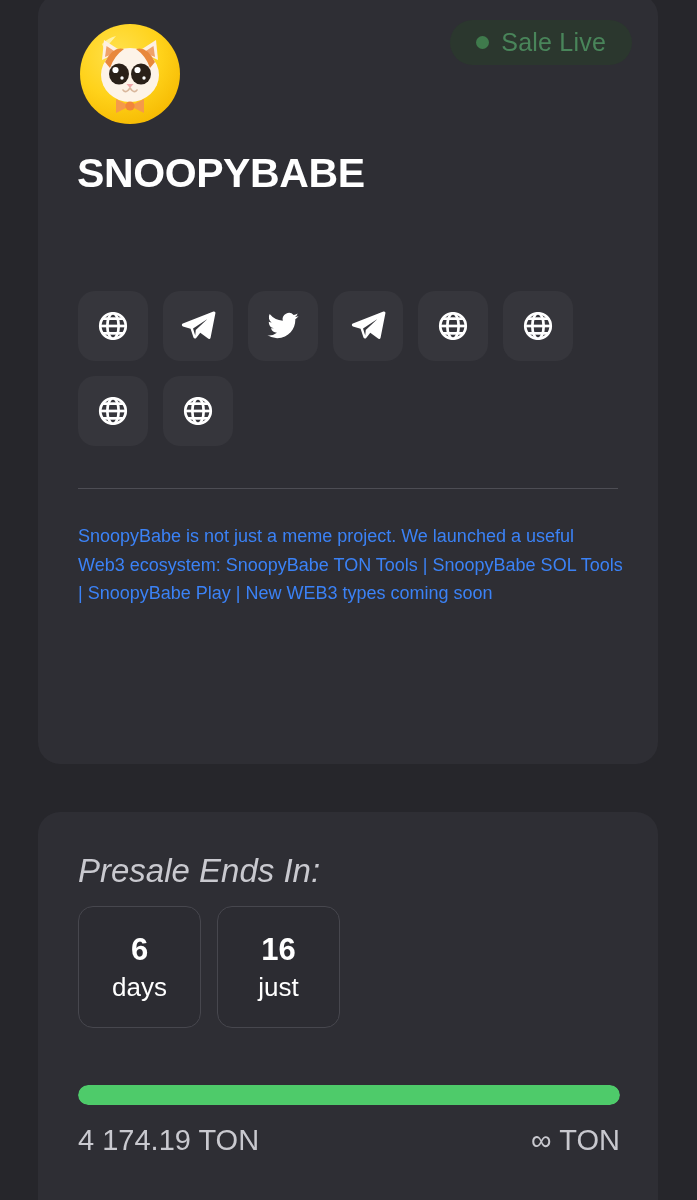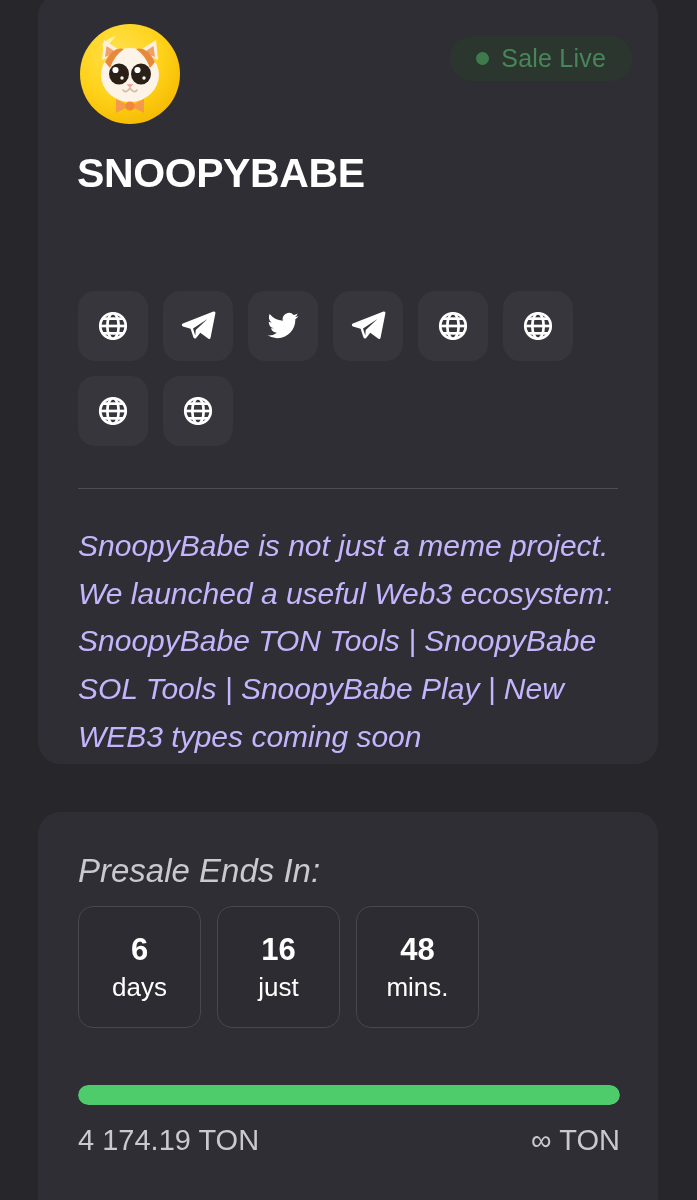--- a/index.html
+++ b/index.html
@@ -118,24 +118,23 @@
     height: 1px;
     background: #4d4d54;
   }
 
   
   .description {
     position: absolute;
     left: 40px;
     top: 528px;
     width: 545px;
-    color: #c4b5fd;
-    font-size: 30px;
+    color: #3b82f6;
+    font-size: 18px;
     line-height: 1.59;
-    font-style: italic;
   }
 
   
   .presale-label {
     position: absolute;
     left: 40px;
     top: 40px;
     color: #c9c9cf;
     font-size: 33px;
     font-style: italic;
@@ -242,21 +241,21 @@
 
         <path d="M48.5 62 L55.5 62 L52 66 Z" fill="#f0a9a9"></path>
         <path d="M52 66 Q48 72 45 68 M52 66 Q56 72 59 68" stroke="#d9b79c" stroke-width="1.6" fill="none" stroke-linecap="round"></path>
 
         <path d="M52 84 L38 77 L38 91 Z" fill="#f59a4a"></path>
         <path d="M52 84 L66 77 L66 91 Z" fill="#f59a4a"></path>
         <circle cx="52" cy="84" r="4.6" fill="#f2863a"></circle>
       </svg>
     </div>
 
-    <div class="status-badge" style="background: rgb(43, 55, 46); margin-top: 16px;">
+    <div class="status-badge" style="background: rgb(43, 55, 46);">
       <span class="status-dot" style="background: rgb(63, 122, 76);"></span>
       <span class="status-label" style="color: rgb(73, 133, 90);">Sale Live</span>
     </div>
 
     <div class="project-title">
       <div>SNOOPYBABE</div>
     </div>
 
     <div class="social-grid">
 
@@ -361,24 +360,20 @@
       <div class="cd-box">
         <span class="cd-value">6</span>
         <span class="cd-unit">days</span>
       </div>
 
       <div class="cd-box">
         <span class="cd-value">16</span>
         <span class="cd-unit">just</span>
       </div>
 
-      <div class="cd-box">
-        <span class="cd-value">48</span>
-        <span class="cd-unit">mins.</span>
-      </div>
 
 
     </div>
 
     <div class="progress-track">
       <div class="progress-fill" id="progress-fill" style="width: 100%; background: rgb(78, 203, 106);"></div>
     </div>
 
     <div class="amount-row">
       <span class="amount-raised">4 174.19 TON</span>

